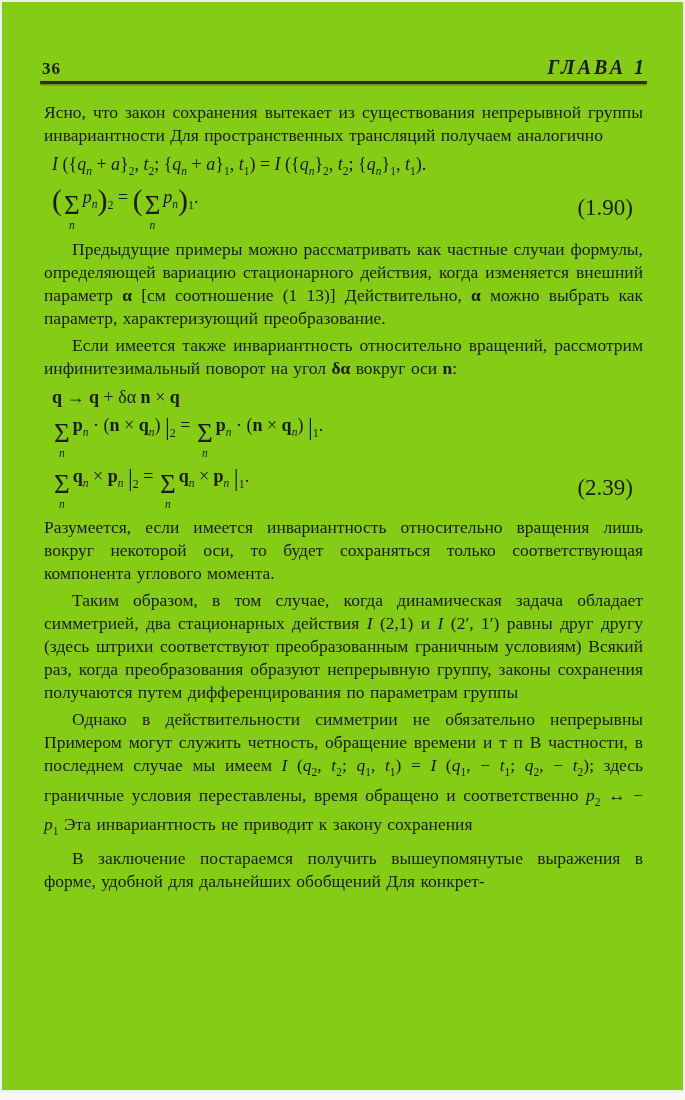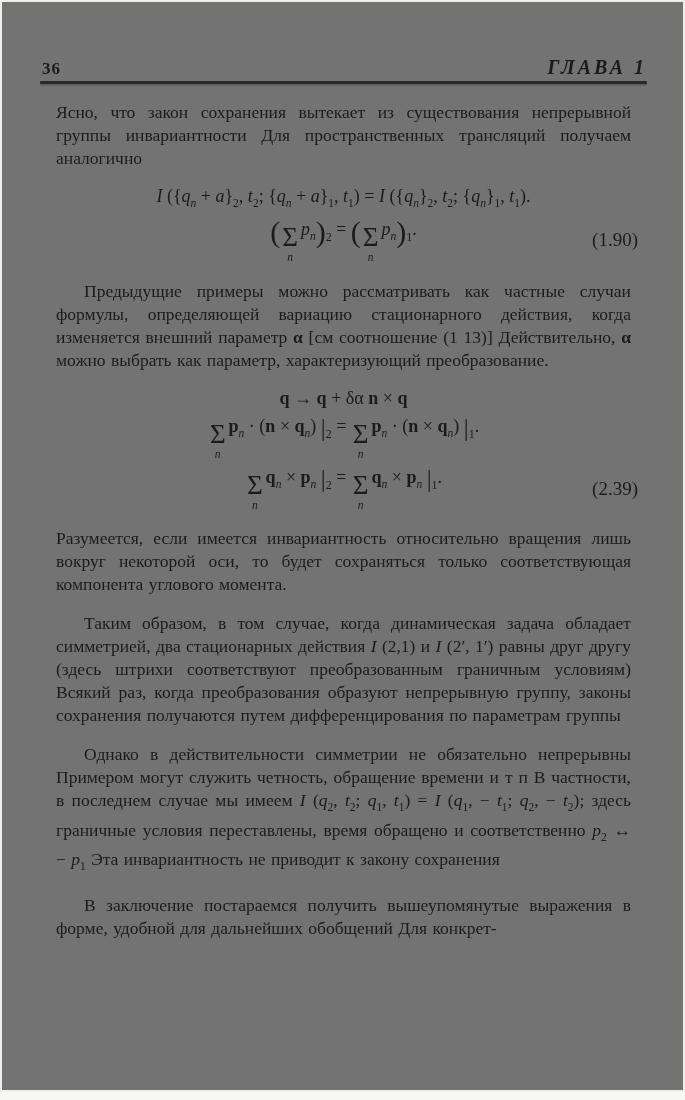--- a/index.html
+++ b/index.html
@@ -5,51 +5,51 @@
   html, body { margin:0; padding:0; }
   body {
     width:685px; height:1100px;
     background:#f7f8f4;
     font-family:"Liberation Serif","DejaVu Serif",serif;
   }
   .page {
     box-sizing:border-box;
     width:685px; height:1092px;
     padding:56px 38px 0 40px;
-    background:#737373;
+    background:#84cc16;
     box-shadow:inset 0 0 0 2px #eef0ea;
     color:#1b1b1b;
     overflow:hidden;
   }
   .page-header { position:relative; height:22px; }
   .page-num {
     position:absolute; left:2px; bottom:-1px;
     font-weight:bold; font-size:17px; letter-spacing:1px;
   }
   .chapter {
     display:block; text-align:right;
     font-weight:bold; font-size:20px; letter-spacing:3px;font-style:italic;
   }
   .rule {
     height:3px; background:#2a2a28;
     margin-top:3px; margin-bottom:17px; border-radius:1px;
     box-shadow:0 1.5px 0 rgba(42,42,40,.35);
   }
   .para {
-    margin:16px; font-size:17.5px; line-height:23px;
+    margin:4px; font-size:17.5px; line-height:23px;
     text-align:justify; word-spacing:1px;
   }
   .para.indent { text-indent:28px; }
   .formula {
-    position:relative; text-align:center;
-    font-size:18px; margin:7px 0 6px; line-height:1.2;
+    position:relative; 
+    font-size:18px; margin:7px 12px 6px; line-height:1.2;
   }
   .formula .eqnum {
-    position:absolute; right:9px; top:50%;
-    transform:translateY(-50%); font-size:19px;
+    position:absolute; right:2px; top:50%;
+    transform:translateY(-50%); font-size:23px;
   }
   sub { font-size:11.5px; }
   .pos { font-size:12px; vertical-align:-6px; }
   .sum {
     display:inline-flex; flex-direction:column; align-items:center;
     vertical-align:-11px; line-height:1; margin:0 3px 0 2px;
   }
   .sum .sig { font-size:27px; line-height:.95; }
   .sum .lim { font-size:11.5px; font-style:italic; margin-top:1px; }
   .bp { font-size:30px; vertical-align:-7px; line-height:1; }
@@ -84,20 +84,21 @@
           <span class="lim">n</span>
         </span><i>p<sub>n</sub></i><span class="bp">)</span><sub class="pos">2</sub> = <span class="bp">(</span><span class="sum">
           <span class="sig">Σ</span>
           <span class="lim">n</span>
         </span><i>p<sub>n</sub></i><span class="bp">)</span><sub class="pos">1</sub>.</span>
     <span class="eqnum">(1.90)</span>
   </div>
 
   <p class="para indent">Предыдущие примеры можно рассматривать как частные случаи формулы, определяющей вариацию стационарного действия, когда изменяется внешний параметр <b>α</b> [см соотношение (1 13)] Действительно, <b>α</b> можно выбрать как параметр, характеризующий преобразование.</p>
 
+  <p class="para indent">Если имеется также инвариантность относительно вращений, рассмотрим инфинитезимальный поворот на угол <b>δα</b> вокруг оси <b>n</b>:</p>
 
   <div class="formula">
     <span><b>q</b> → <b>q</b> + δα <b>n</b> × <b>q</b></span>
   </div>
 
 
   <div class="formula">
     <span><span class="sum">
           <span class="sig">Σ</span>
           <span class="lim">n</span>

